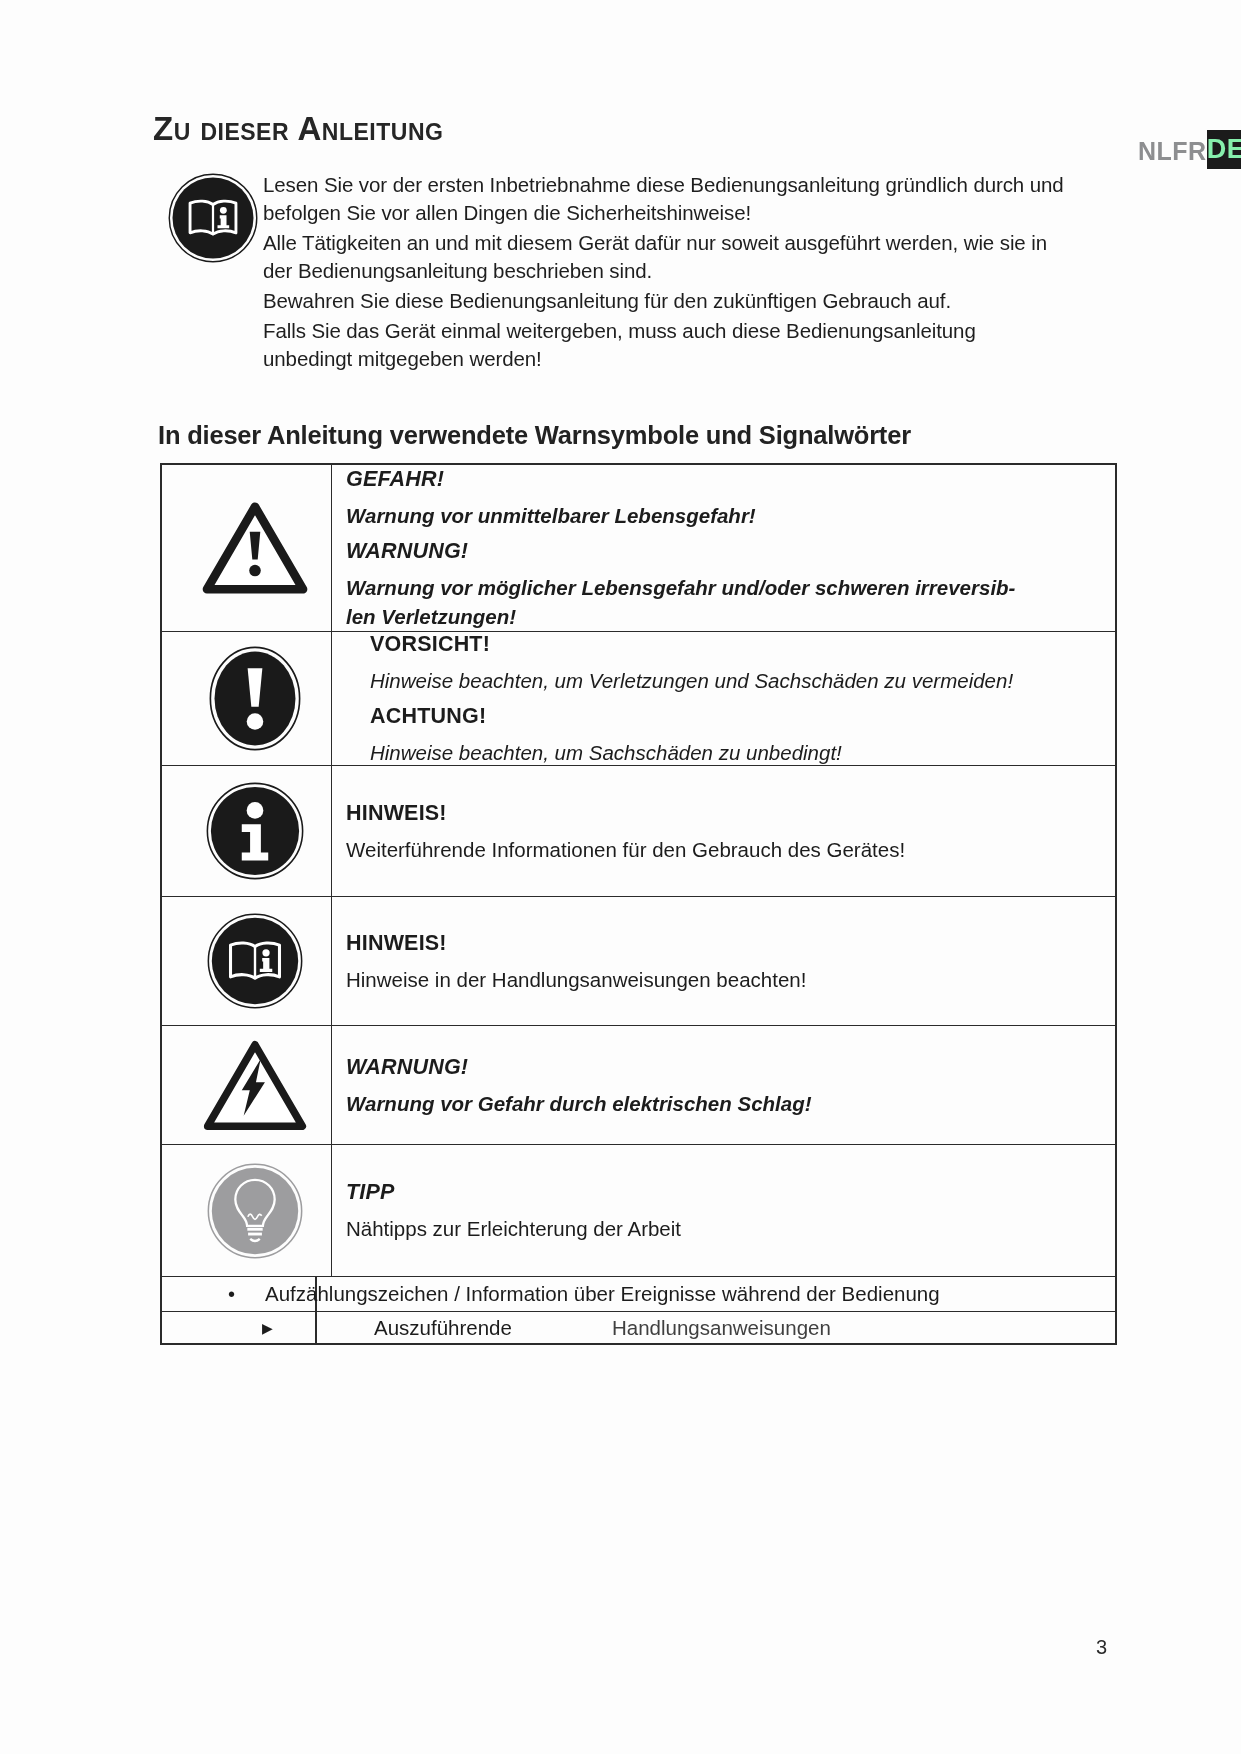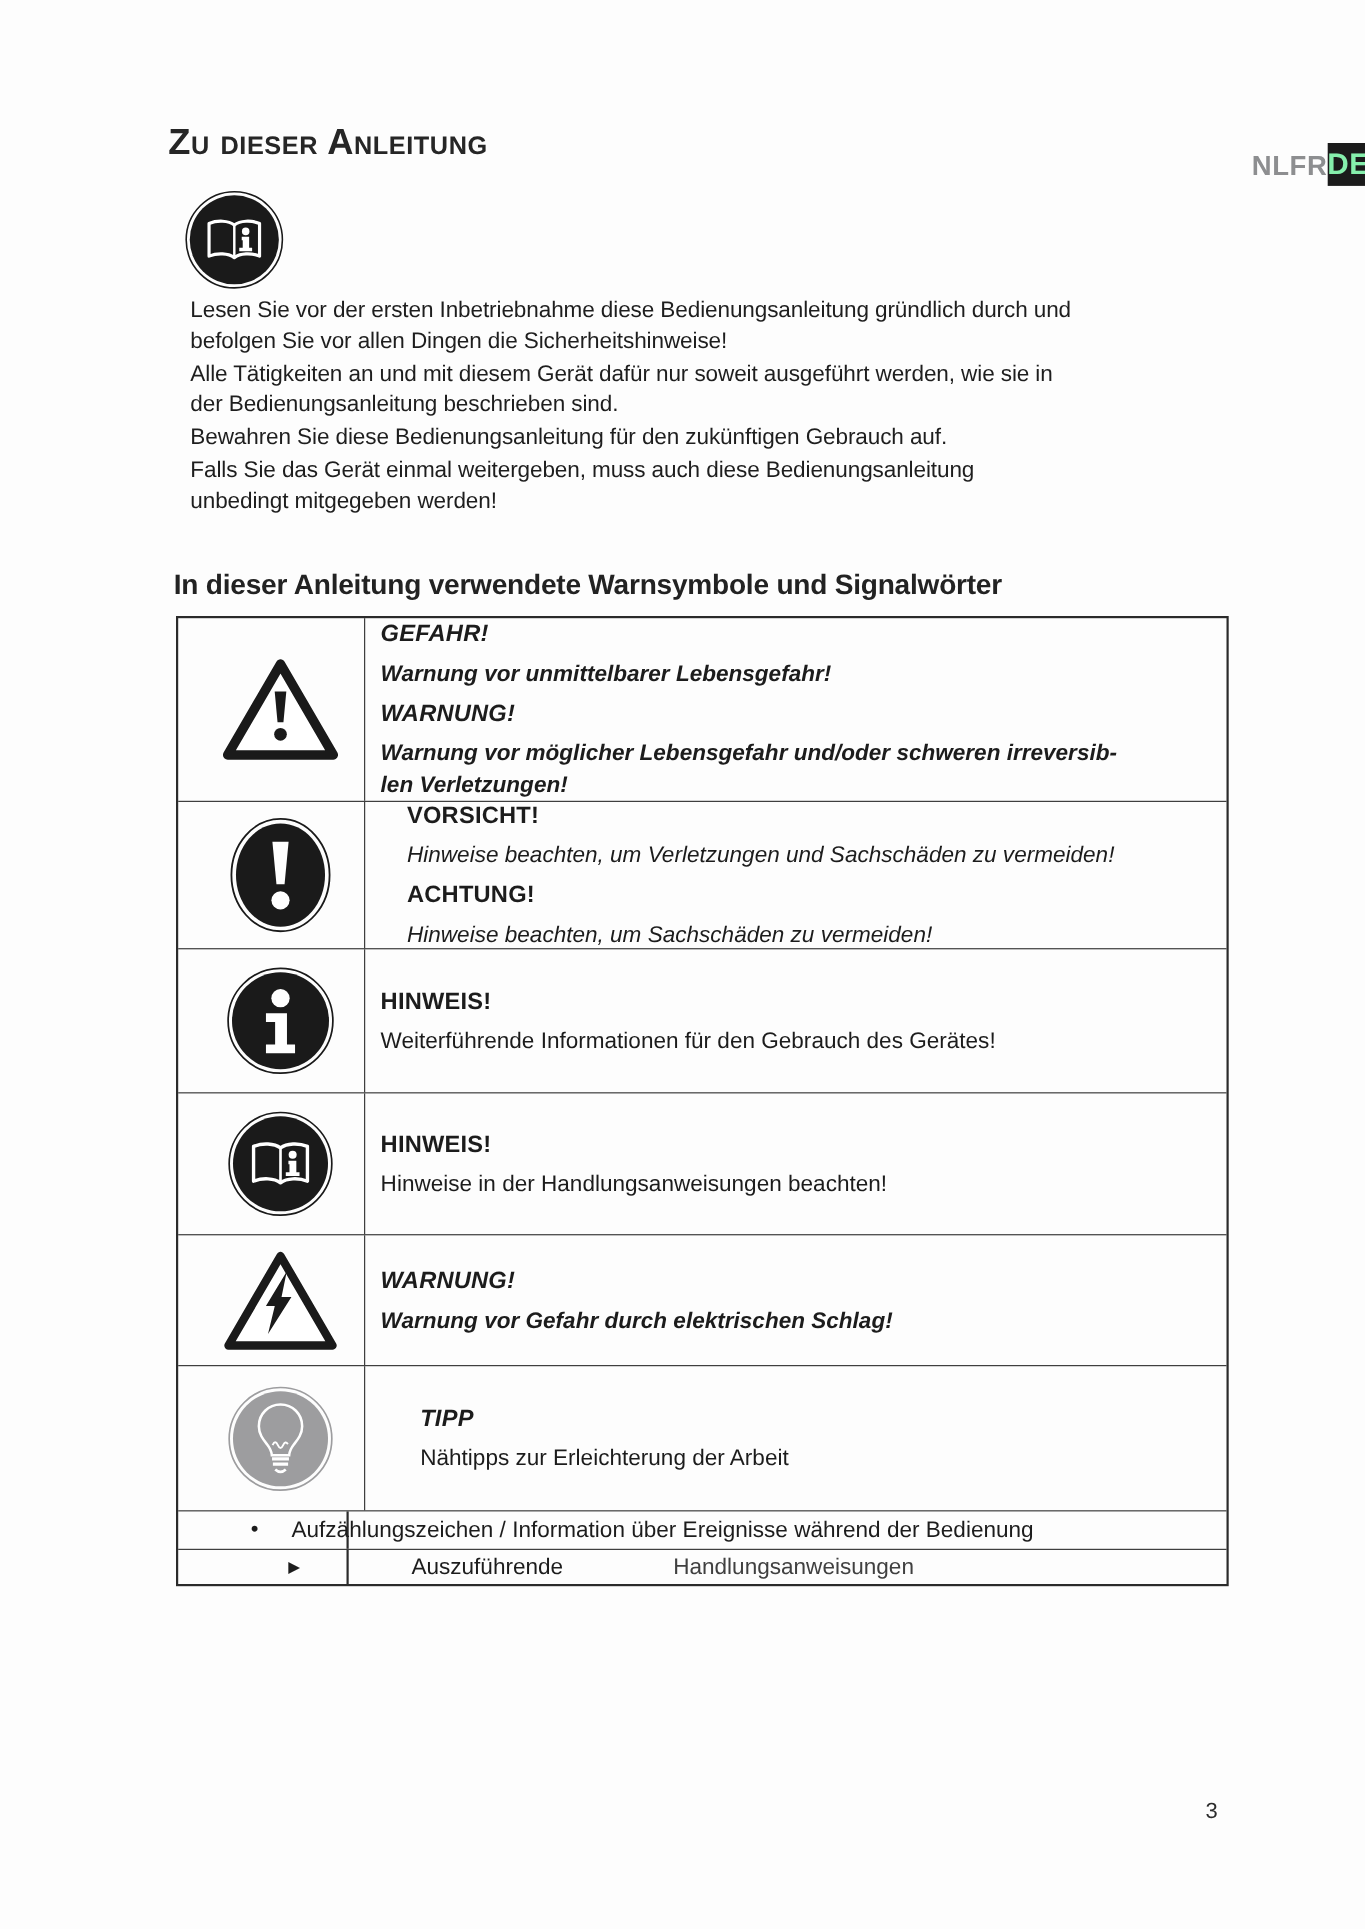--- a/index.html
+++ b/index.html
@@ -9,36 +9,36 @@
   }
   
   .page-title{
     margin:112px 0 0 153px;font-size:33px;font-weight:700;color:#262626;
     font-variant:small-caps;letter-spacing:.5px;line-height:1;
   }
   .lang-tabs{position:absolute;left:1138px;top:130px;width:64px;display:flex;flex-direction:row;align-items:center;}
   .lang-tab{font-size:25px;font-weight:700;color:#8d8e90;margin-bottom:10px;letter-spacing:.5px;line-height:1.2;}
   .lang-tab.active{background:#1b1b1b;color:#86efac;width:60px;height:39px;display:flex;align-items:center;justify-content:center;font-size:27px;margin-bottom:12px;}
   
-  .intro{display:flex;margin:26px 0 0 168px;flex-direction:column;}
+  .intro{display:flex;margin:26px 0 0 168px;}
   .intro-icon{width:90px;flex:none;padding-top:2px;}
   .intro-text{margin-left:5px;width:805px;font-size:20.5px;line-height:28px;letter-spacing:-.1px;}
   .ipara{margin:0 0 2px 0;}
   
   .section-heading{margin:46px 0 0 158px;font-size:25.5px;font-weight:700;color:#222;letter-spacing:-.2px;line-height:1.1;}
   
   .wtable{margin:14px 0 0 160px;width:957px;border:2px solid #2b2b2b;box-sizing:border-box;}
   .trow{display:flex;border-top:1.6px solid #2b2b2b;padding-left:16px;}
   .trow:first-child{border-top:none;}
   .trow:nth-child(1){height:166px;}
   .trow:nth-child(2){height:133px;gap:24px;}
   .trow:nth-child(3){height:130px;}
   .trow:nth-child(4){height:128px;}
   .trow:nth-child(5){height:118px;}
-  .trow:nth-child(6){height:131px;gap:36px;}
+  .trow:nth-child(6){height:131px;}
   .icon-cell{width:153px;flex:none;border-right:1.6px solid #2b2b2b;display:flex;align-items:center;justify-content:center;}
   .text-cell{flex:1;display:flex;flex-direction:column;justify-content:center;padding:4px 12px 4px 14px;}
   .line{font-size:20.5px;line-height:29px;margin:3.5px 0;color:#1c1c1c;}
   .line.caps{font-size:21.5px;letter-spacing:.2px;}
   .line.bold-italic{font-weight:700;font-style:italic;}
   .line.bold{font-weight:700;}
   .line.italic{font-style:italic;}
   .line.cont{margin-top:-3.5px;}
   .brow{position:relative;height:34px;border-top:1.6px solid #2b2b2b;}
   .arow{position:relative;height:31px;border-top:1.6px solid #2b2b2b;}
@@ -104,21 +104,21 @@
           <ellipse cx="50" cy="57" rx="48.5" ry="55.5" fill="none" stroke="#1a1a1a" stroke-width="1.8"></ellipse>
           <ellipse cx="50" cy="57" rx="44" ry="51" fill="#1a1a1a"></ellipse>
           <path d="M42 24 L58 24 L54 66 L46 66 Z" fill="#fff"></path>
           <circle cx="50" cy="82" r="9" fill="#fff"></circle>
         </svg>
       </div>
       <div class="text-cell">
         <p class="line bold caps">VORSICHT!</p>
         <p class="line italic">Hinweise beachten, um Verletzungen und Sachschäden zu vermeiden!</p>
         <p class="line bold caps">ACHTUNG!</p>
-        <p class="line italic">Hinweise beachten, um Sachschäden zu vermeiden!</p>
+        <p class="line italic">Hinweise beachten, um Sachschäden zu unbedingt!</p>
       </div>
     </div>
     <div class="trow">
       <div class="icon-cell">
         <svg viewBox="0 0 100 100" width="98" height="98">
           <circle cx="50" cy="50" r="48.6" fill="none" stroke="#1a1a1a" stroke-width="1.6"></circle>
           <circle cx="50" cy="50" r="45" fill="#1a1a1a"></circle>
           <circle cx="50" cy="29" r="8.5" fill="#fff"></circle>
           <path d="M36.5 43 L56 43 L56 72 L63.5 72 L63.5 80 L36.5 80 L36.5 72 L45 72 L45 51 L36.5 51 Z" fill="#fff"></path>
         </svg>

